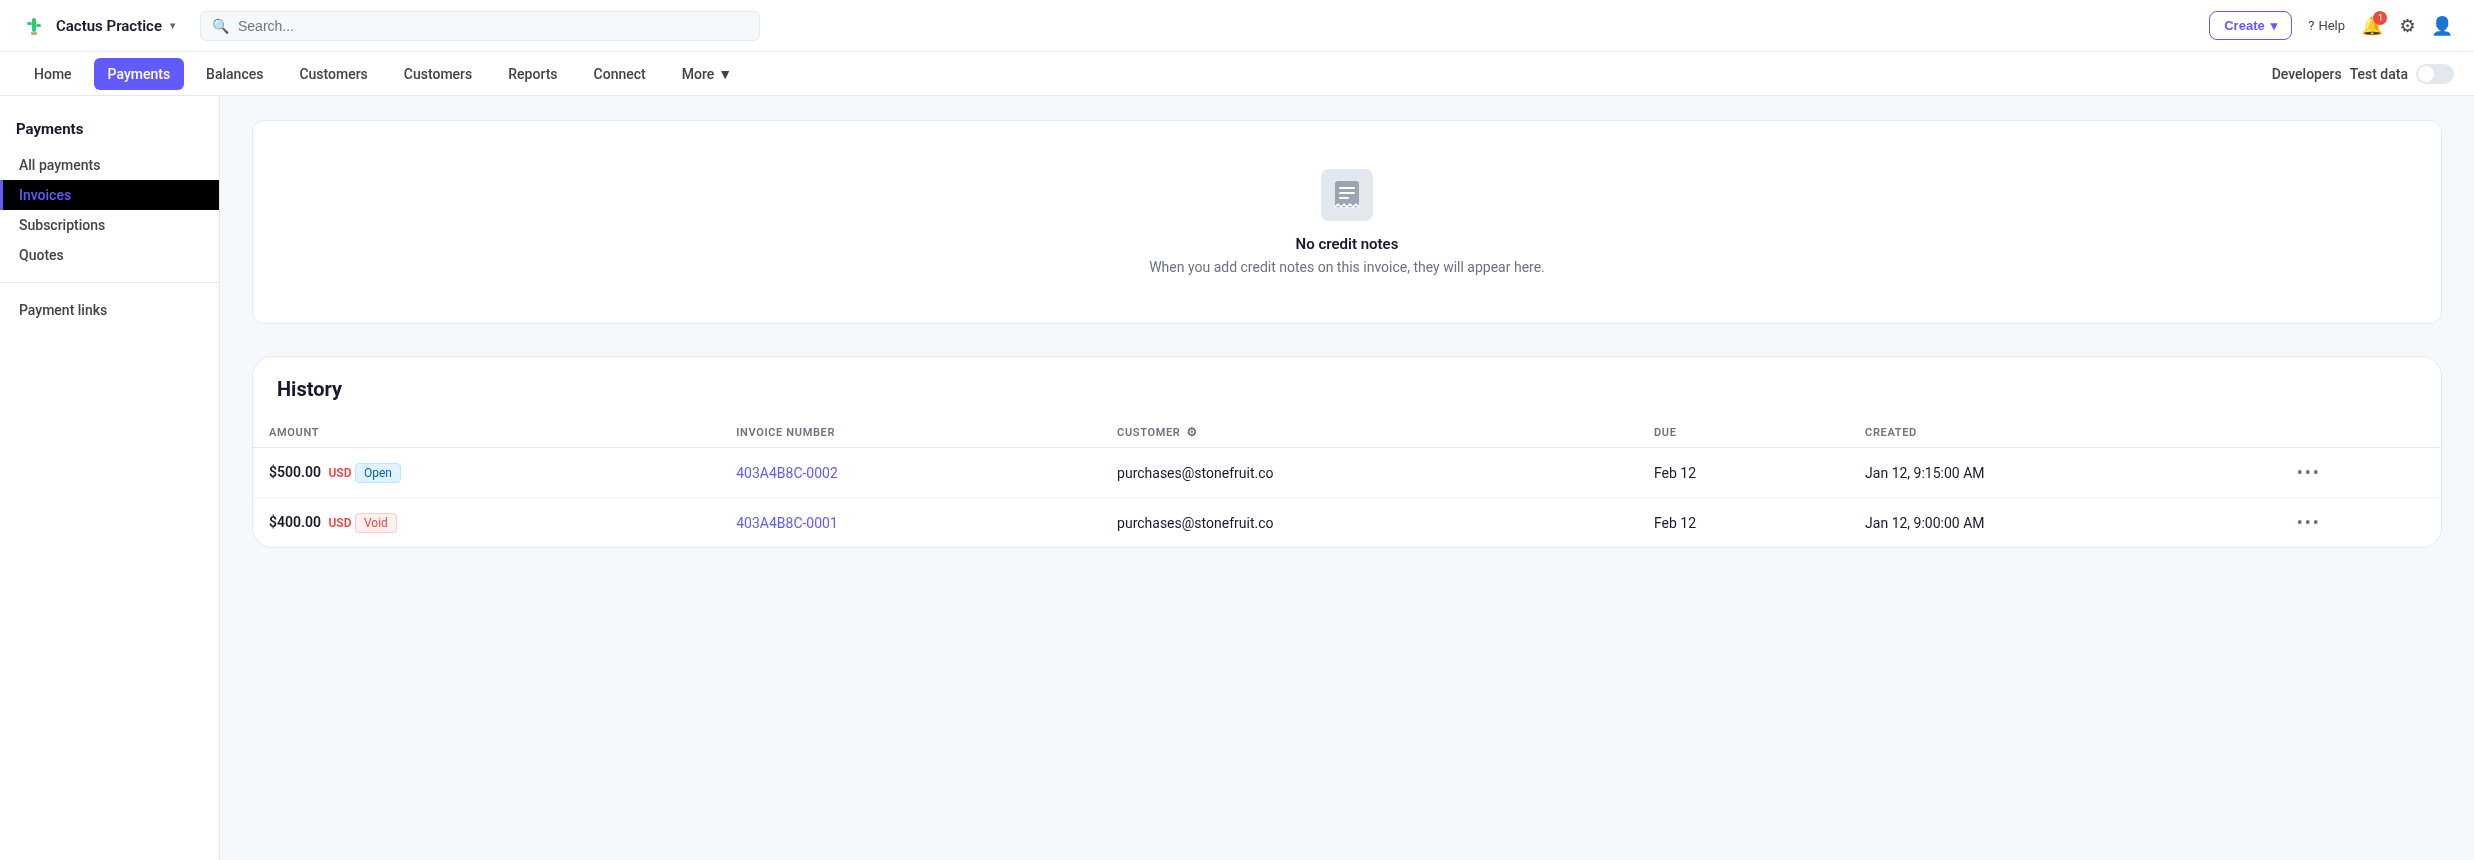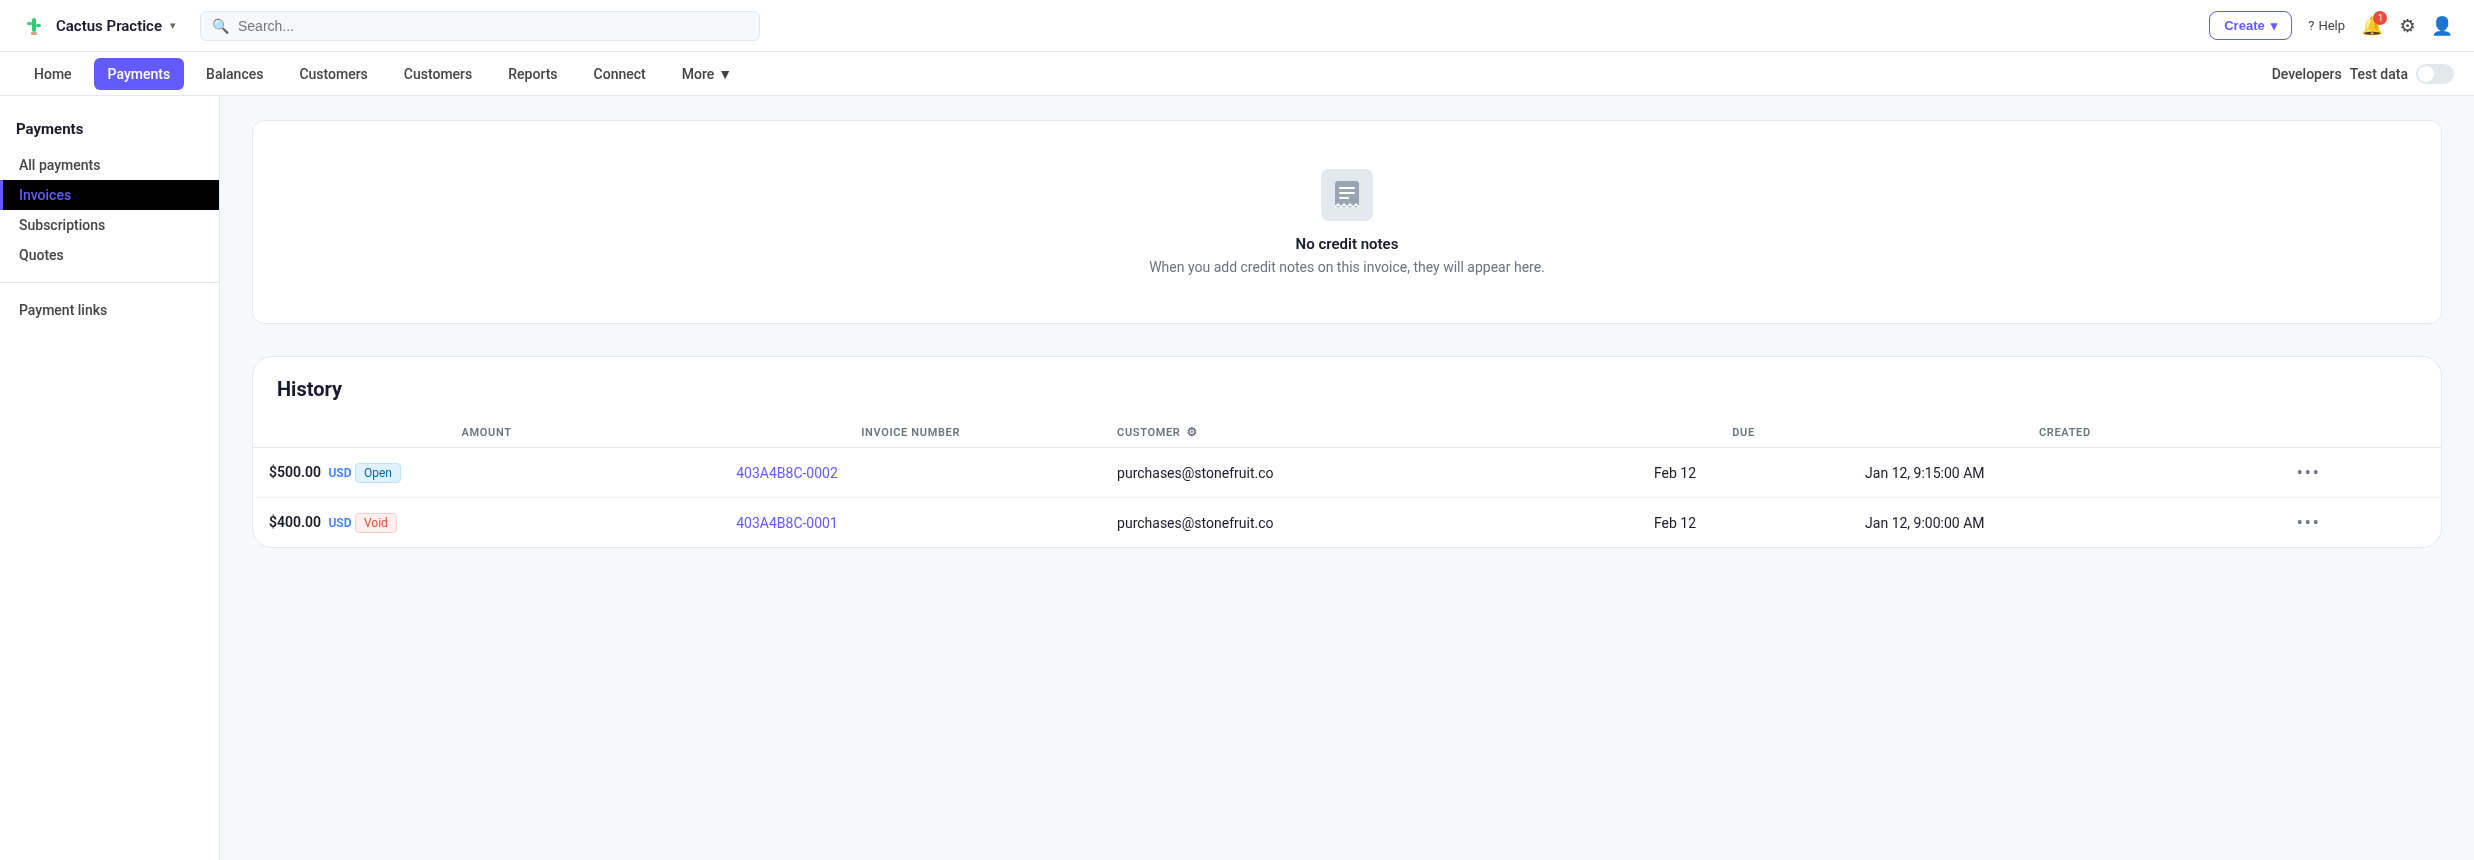--- a/index.html
+++ b/index.html
@@ -100,29 +100,29 @@
     }
     .empty-title { font-size: 15px; font-weight: 600; color: #1a1a2e; margin-bottom: 6px; }
     .empty-desc { font-size: 14px; color: #6b7280; text-align: center; }
 
     
     .history-section { background: #fff; border: 1px solid #e3e8ef; border-radius: 20px; overflow: hidden; }
     .history-title { font-size: 20px; font-weight: 700; color: #1a1a2e; padding: 20px 24px 16px; }
     .history-table { width: 100%; border-collapse: collapse; }
     .history-table thead tr { border-bottom: 1px solid #e3e8ef; }
     .history-table th {
-      text-align: center; font-size: 11px; font-weight: 600;
+      text-align: left; font-size: 11px; font-weight: 600;
       color: #6b7280; letter-spacing: 0.06em; text-transform: uppercase;
       padding: 8px 16px;
     }
     .history-table td { padding: 14px 16px; font-size: 14px; color: #1a1a2e; }
     .history-table tbody tr { border-bottom: 1px solid #f0f3f7; }
     .history-table tbody tr:last-child { border-bottom: none; }
     .amount-col { font-weight: 600; }
-    .usd-badge { color: #3b82f6; font-size: 12px; margin-left: 4px; }
+    .usd-badge { color: #ef4444; font-size: 12px; margin-left: 4px; }
     .status-badge {
       display: inline-block; padding: 2px 8px; border-radius: 4px;
       font-size: 12px; font-weight: 400;
     }
     .status-open { background: #e0f2fe; color: #0369a1; border: 1px solid #bae6fd; }
     .status-void { background: #fff0f0; color: #e74c3c; border: 1px solid #fecaca; }
     .invoice-num { color: #444; }
     .customer-email { color: #1a1a2e; }
     .date-col { color: #6b7280; }
     .more-btn { color: #6b7280; font-size: 18px; cursor: pointer; letter-spacing: 2px; }

